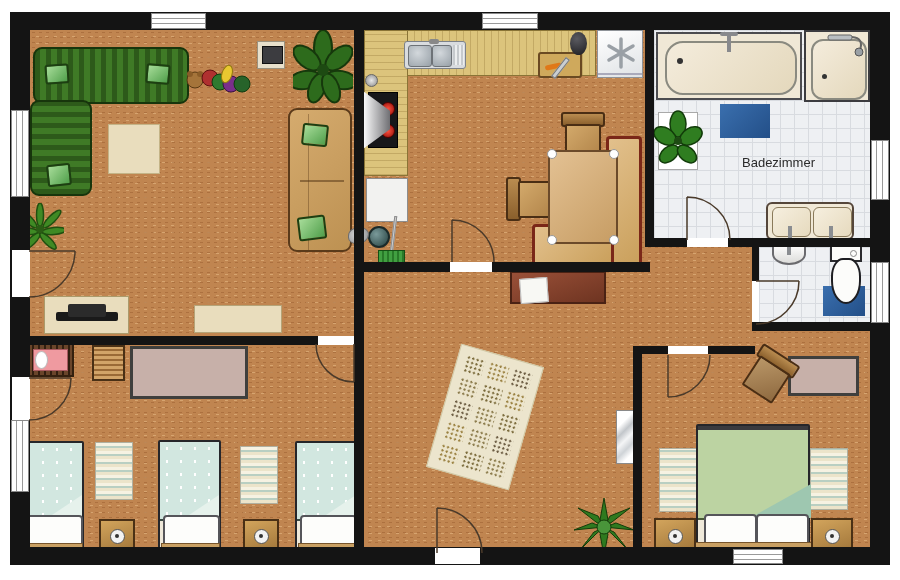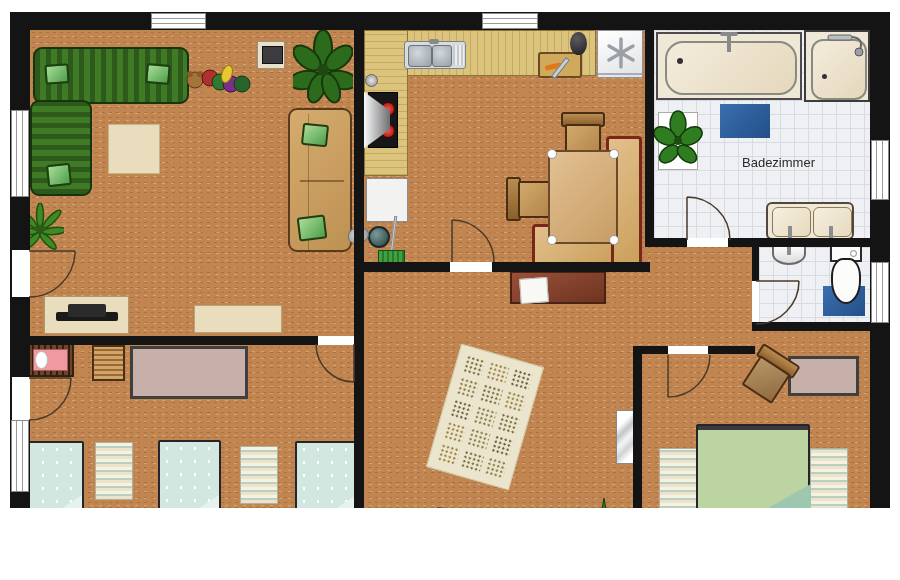--- a/index.html
+++ b/index.html
@@ -1,16 +1,16 @@
 <!DOCTYPE html>
 <html><head>
 <meta charset="utf-8">
 <style>
   html,body{margin:0;padding:0;background:#fff;}
-  #plan{position:relative;width:900px;height:508px;background:#fff;overflow:hidden;
+  #plan{position:relative;width:900px;height:580px;background:#fff;overflow:hidden;
         font-family:"Liberation Sans",sans-serif;}
   .f{position:absolute;box-sizing:border-box;}
   
   .floor{background:#c08550;
     background-image:radial-gradient(rgba(120,60,18,.28) 1px,transparent 1.4px),
                      radial-gradient(rgba(255,220,170,.35) 1px,transparent 1.3px);
     background-size:7px 5px,9px 7px;background-position:0 0,3px 3px;}
   .tile{background:#eef0f3;
     background-image:linear-gradient(#d8dbe0 1px,transparent 1px),
                      linear-gradient(90deg,#d8dbe0 1px,transparent 1px);

